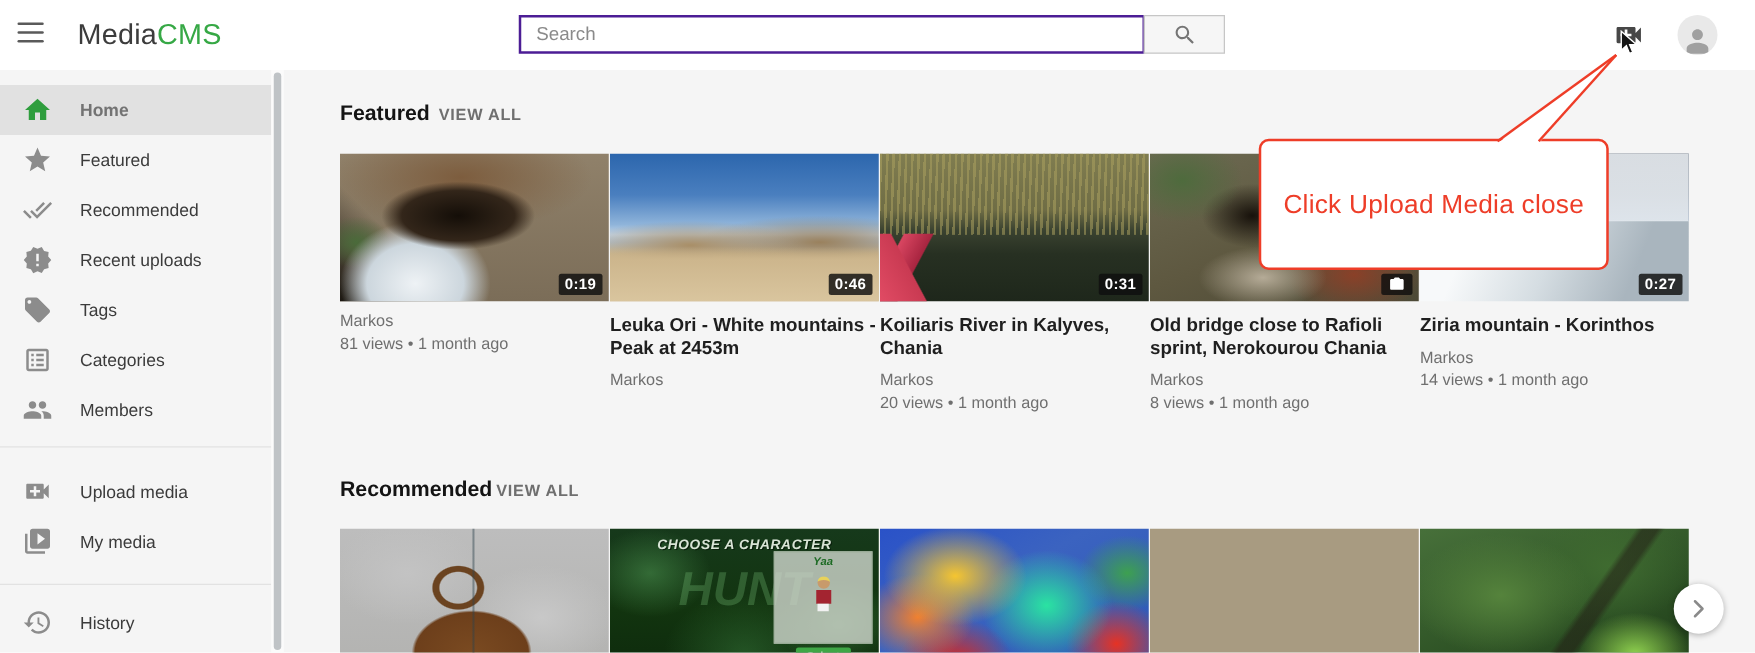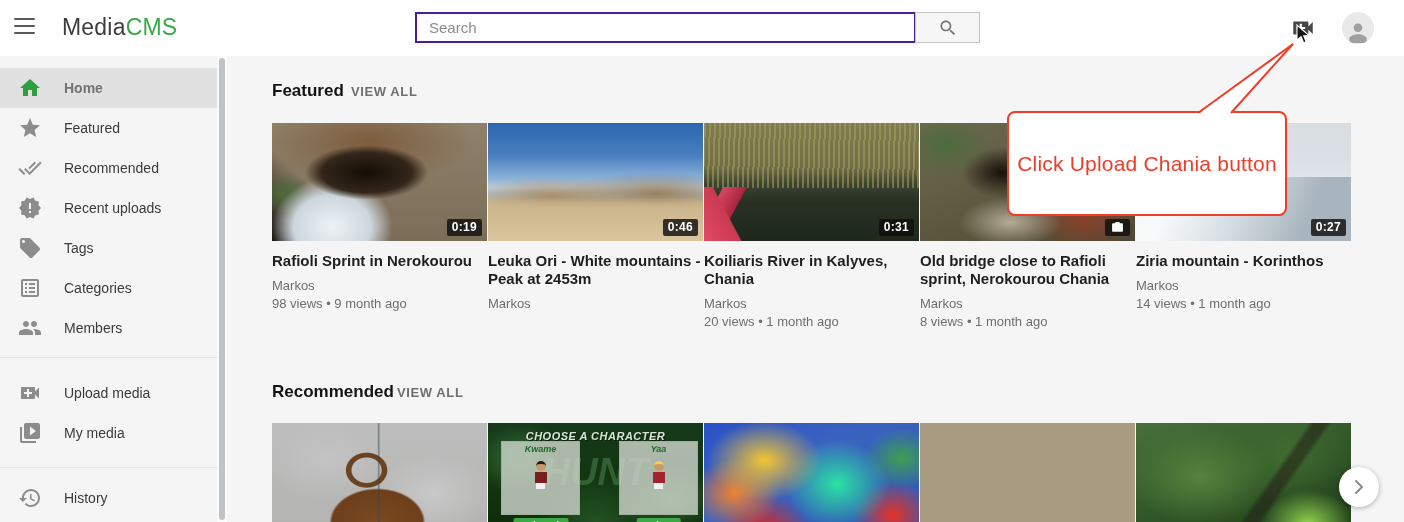--- a/index.html
+++ b/index.html
@@ -256,23 +256,22 @@
   </div>
 
   <div class="sec-title" style="left:272px; top:81px">Featured</div>
   <div class="view-all" style="left:351px; top:84px">VIEW ALL</div>
 
   <div class="row" style="left:272px; top:123px">
     <div class="card">
       <div class="thumb t1">
         <span class="badge">0:19</span>
       </div>
-      <div class="card-title">Rafioli Sprint in Nerokourou</div>
-      <div class="card-author">Markos</div>
-      <div class="card-meta">98 views • 9 month ago</div>
+      <div class="card-author">Markos</div>
+      <div class="card-meta">81 views • 1 month ago</div>
     </div>
     <div class="card">
       <div class="thumb t2">
         <span class="badge">0:46</span>
       </div>
       <div class="card-title">Leuka Ori - White mountains - Peak at 2453m</div>
       <div class="card-author">Markos</div>
     </div>
     <div class="card">
       <div class="thumb t3">
@@ -308,29 +307,20 @@
   <div class="view-all" style="left:397px; top:385px">VIEW ALL</div>
 
   <div class="row" style="left:272px; top:423px">
     <div class="card">
       <div class="thumb t6"></div>
     </div>
     <div class="card">
       <div class="thumb t7">
         <div class="g-head">CHOOSE A CHARACTER</div>
         <div class="g-water">HUNT</div>
-        <div class="g-panel g-left">
-          <div class="g-name">Kwame</div>
-          <div class="g-char">
-              <div class="head"></div>
-              <div class="body"></div>
-              <div class="legs"></div>
-            </div>
-          <div class="g-btn">Selected</div>
-        </div>
         <div class="g-panel g-right">
           <div class="g-name">Yaa</div>
           <div class="g-char yaa">
               <div class="head"></div>
               <div class="body"></div>
               <div class="legs"></div>
             </div>
           <div class="g-btn">Select</div>
         </div>
       </div>
@@ -346,21 +336,21 @@
     </div>
   </div>
 
   <div class="next-btn">
     <svg width="12" height="18" viewBox="0 0 12 18">
         <polyline points="3,3 9,9 3,15" fill="none" stroke="#8a8a8a" stroke-width="2" stroke-linecap="round" stroke-linejoin="round"></polyline>
       </svg>
   </div>
 
   <div class="callout-box">
-    <span class="callout-text">Click Upload Chania button</span>
+    <span class="callout-text">Click Upload Media close</span>
   </div>
   <svg class="tail-svg">
     <polygon points="1198,114.5 1293,44 1231,114.5" fill="#ffffff"></polygon>
     <line x1="1198" y1="113" x2="1293" y2="44" stroke="#ee3d28" stroke-width="2"></line>
     <line x1="1231" y1="113" x2="1293" y2="44" stroke="#ee3d28" stroke-width="2"></line>
   </svg>
 
   <svg class="cursor-svg" width="16" height="22" viewBox="0 0 16 22">
     <path d="M1,1 L1,16.2 L5.1,12.6 L7.6,18.8 L10.2,17.7 L7.7,11.7 L13,11.5 Z" fill="#151515" stroke="#ffffff" stroke-width="1.1"></path>
   </svg>

